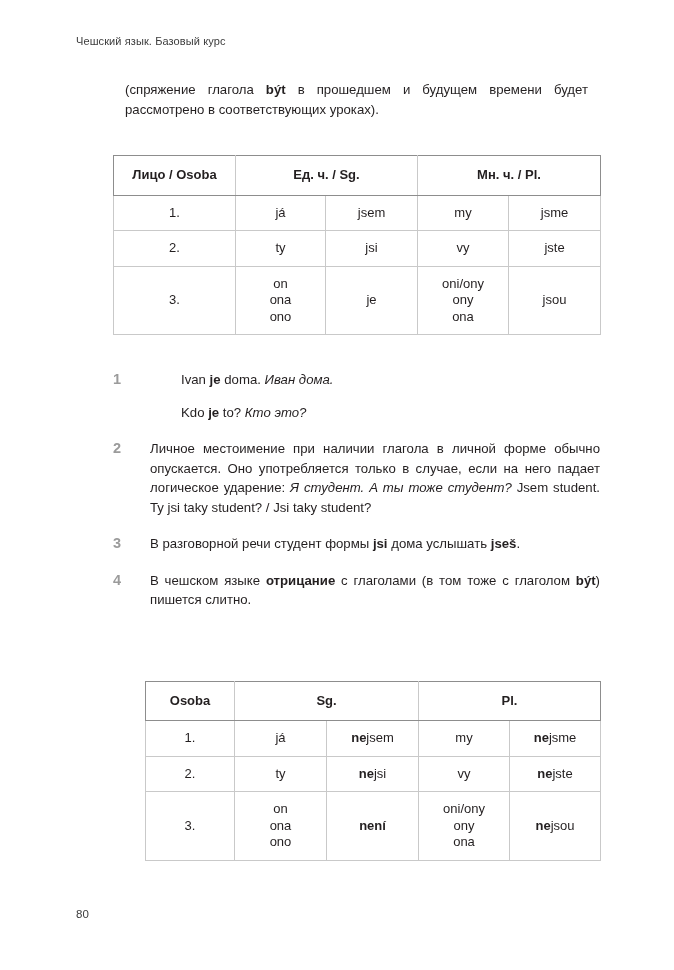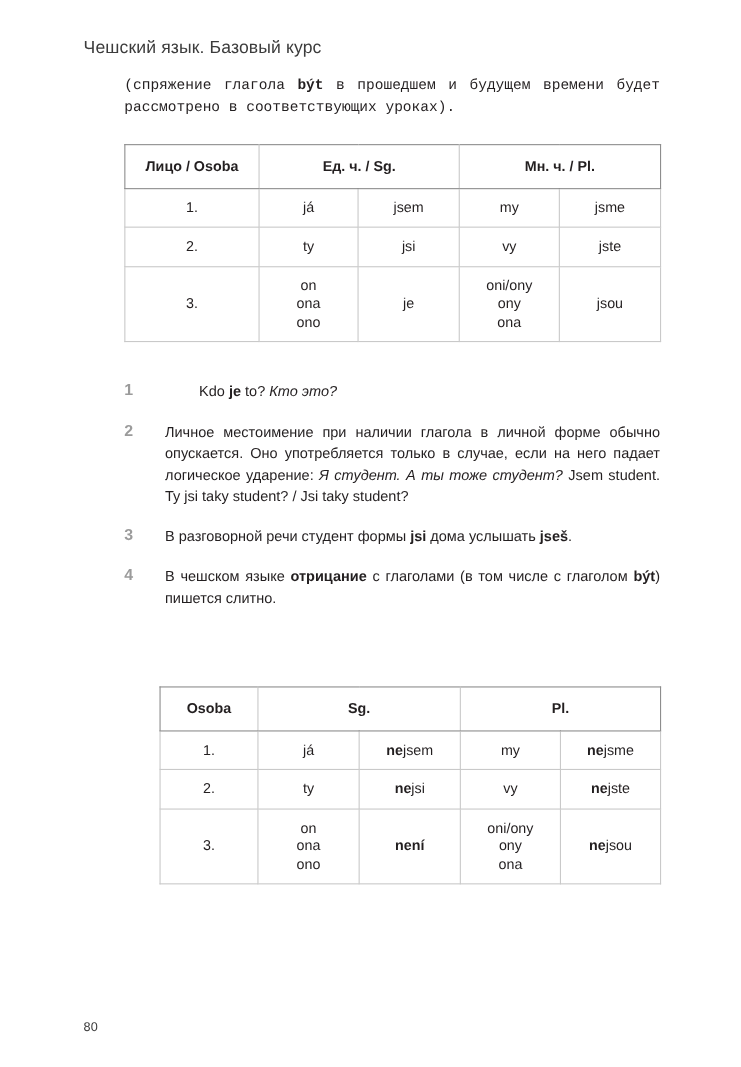--- a/index.html
+++ b/index.html
@@ -19,42 +19,41 @@
   .page {
     position: absolute;
     inset: 0;
   }
 
   
   .running-head {
     position: absolute;
     left: 76px;
     top: 35px;
-    font-size: 16px;
+    font-size: 11px;
     color: #3c3c3c;
     letter-spacing: 0.1px;
     text-align: center;
   }
 
   
   .content {
     position: absolute;
     left: 113px;
     top: 68px;
     width: 487px;
   }
 
   p.para {
-    margin: 0;
+    margin: 12px;
     font-size: 13.2px;
     line-height: 19.5px;
     text-align: justify;
     text-justify: inter-word;
     color: #231f20;
-    font-family: Liberation Mono, monospace;
   }
 
   
   table.conj {
     border-collapse: collapse;
     width: 487px;
     table-layout: fixed;
     font-size: 13px;
     color: #231f20;
   }
@@ -124,21 +123,20 @@
   b, .b { font-weight: bold; }
   i, .i { font-style: italic; }
 
   
   .folio {
     position: absolute;
     left: 76px;
     top: 908px;
     font-size: 11.5px;
     color: #3c3c3c;
-    margin-top: 20px;
   }
 
   .spacer-18 { height: 18px; }
   .spacer-22 { height: 22px; }
   .spacer-24 { height: 24px; }
 </style>
 </head>
 <body>
 
 <div class="page">
@@ -196,38 +194,39 @@
     </table>
 
     <div class="spacer-22"></div>
 
     <ol class="numlist">
 
       <li class="numitem">
         <span class="marker">1</span>
         <div class="body">
           <ul class="examples">
+            <li><span>Ivan </span><b>je</b><span> doma. </span><i>Иван дома.</i></li>
             <li><span>Kdo </span><b>je</b><span> to? </span><i>Кто это?</i></li>
           </ul>
         </div>
       </li>
 
       <li class="numitem">
         <span class="marker">2</span>
         <div class="body"><span>Личное местоимение при наличии глагола в личной форме обычно опускается. Оно употребляется только в случае, если на него падает логическое ударение: </span><i>Я студент. А ты тоже студент?</i><span> Jsem student. Ty jsi taky student? / Jsi taky student?</span></div>
       </li>
 
       <li class="numitem">
         <span class="marker">3</span>
         <div class="body"><span>В разговорной речи студент формы </span><b>jsi</b><span> дома услышать </span><b>jseš</b><span>.</span></div>
       </li>
 
       <li class="numitem">
         <span class="marker">4</span>
-        <div class="body"><span>В чешском языке </span><b>отрицание</b><span> с глаголами (в том числе с глаголом </span><b>být</b><span>) пишется слитно.</span></div>
+        <div class="body"><span>В чешском языке </span><b>отрицание</b><span> с глаголами (в том тоже с глаголом </span><b>být</b><span>) пишется слитно.</span></div>
       </li>
 
     </ol>
 
     <div class="spacer-18"></div>
 
     <div style="padding-left:32px;margin-top:36px;">
       <table class="conj table-two">
         <colgroup>
           <col style="width:89px">

